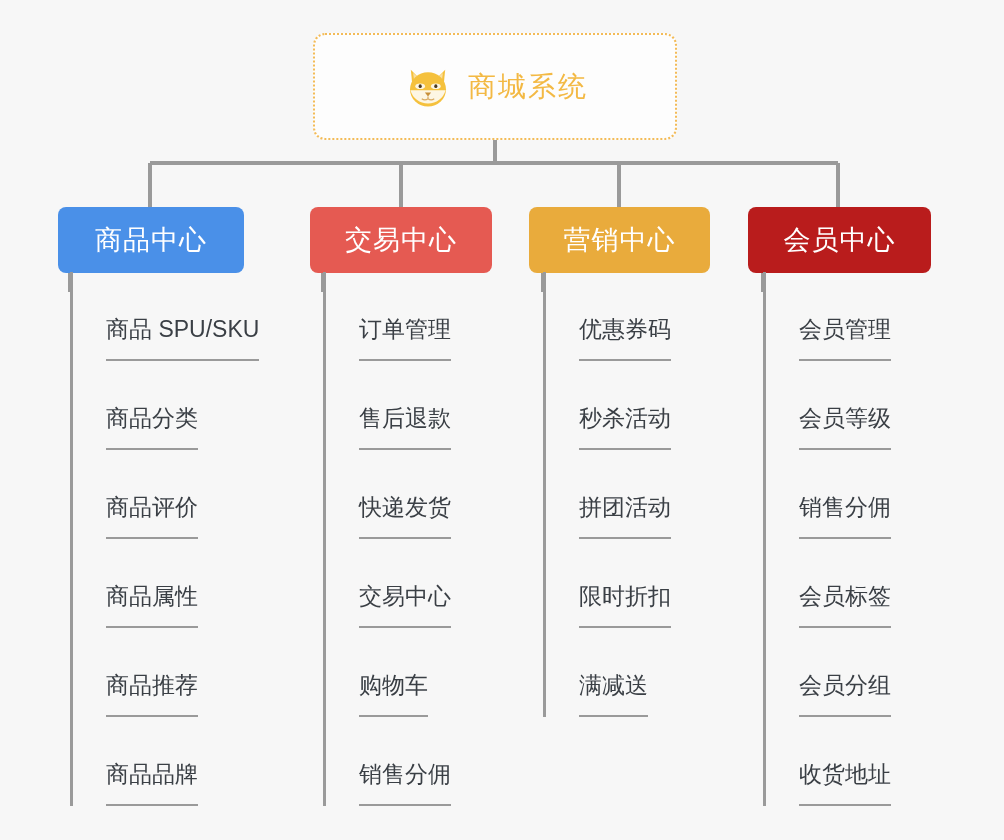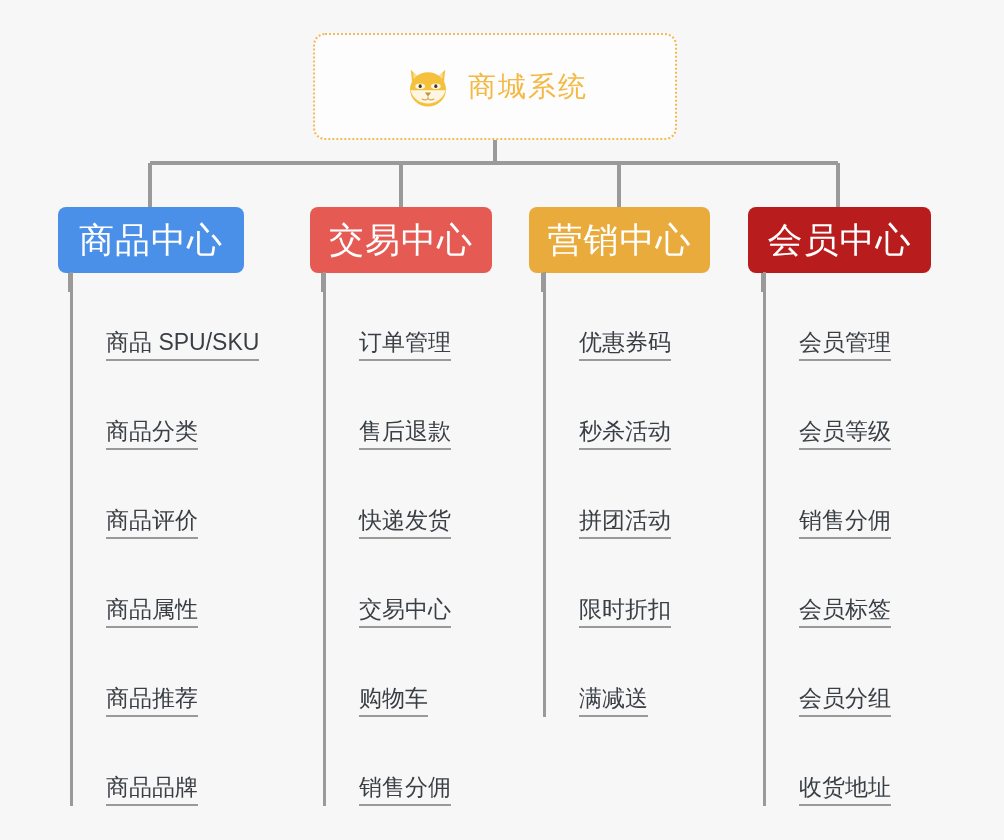--- a/index.html
+++ b/index.html
@@ -64,21 +64,21 @@
   
   .cat-box {
     position: absolute;
     height: 66px;
     box-sizing: border-box;
     border-radius: 8px;
     display: flex;
     align-items: center;
     justify-content: center;
     color: #ffffff;
-    font-size: 35px;
+    font-size: 27px;
     letter-spacing: 1px;
     white-space: nowrap;
   }
 
   
   .leaf-col {
     position: absolute;
     top: 272px;
   }
   .leaf-item {
@@ -86,21 +86,21 @@
     height: 89px;
     box-sizing: border-box;
     display: flex;
     align-items: flex-end;
     padding-left: 44px;
   }
   .leaf-label {
     font-size: 23px;
     color: #3a3f45;
     line-height: 1;
-    padding-bottom: 5px;
+    padding-bottom: 18px;
     border-bottom: 2px solid #9a9a9a;
     white-space: nowrap;
     display: inline-block;
   }
   .leaf-spine {
     position: absolute;
     left: 8px;
     top: 0;
     bottom: 0;
     width: 3px;

